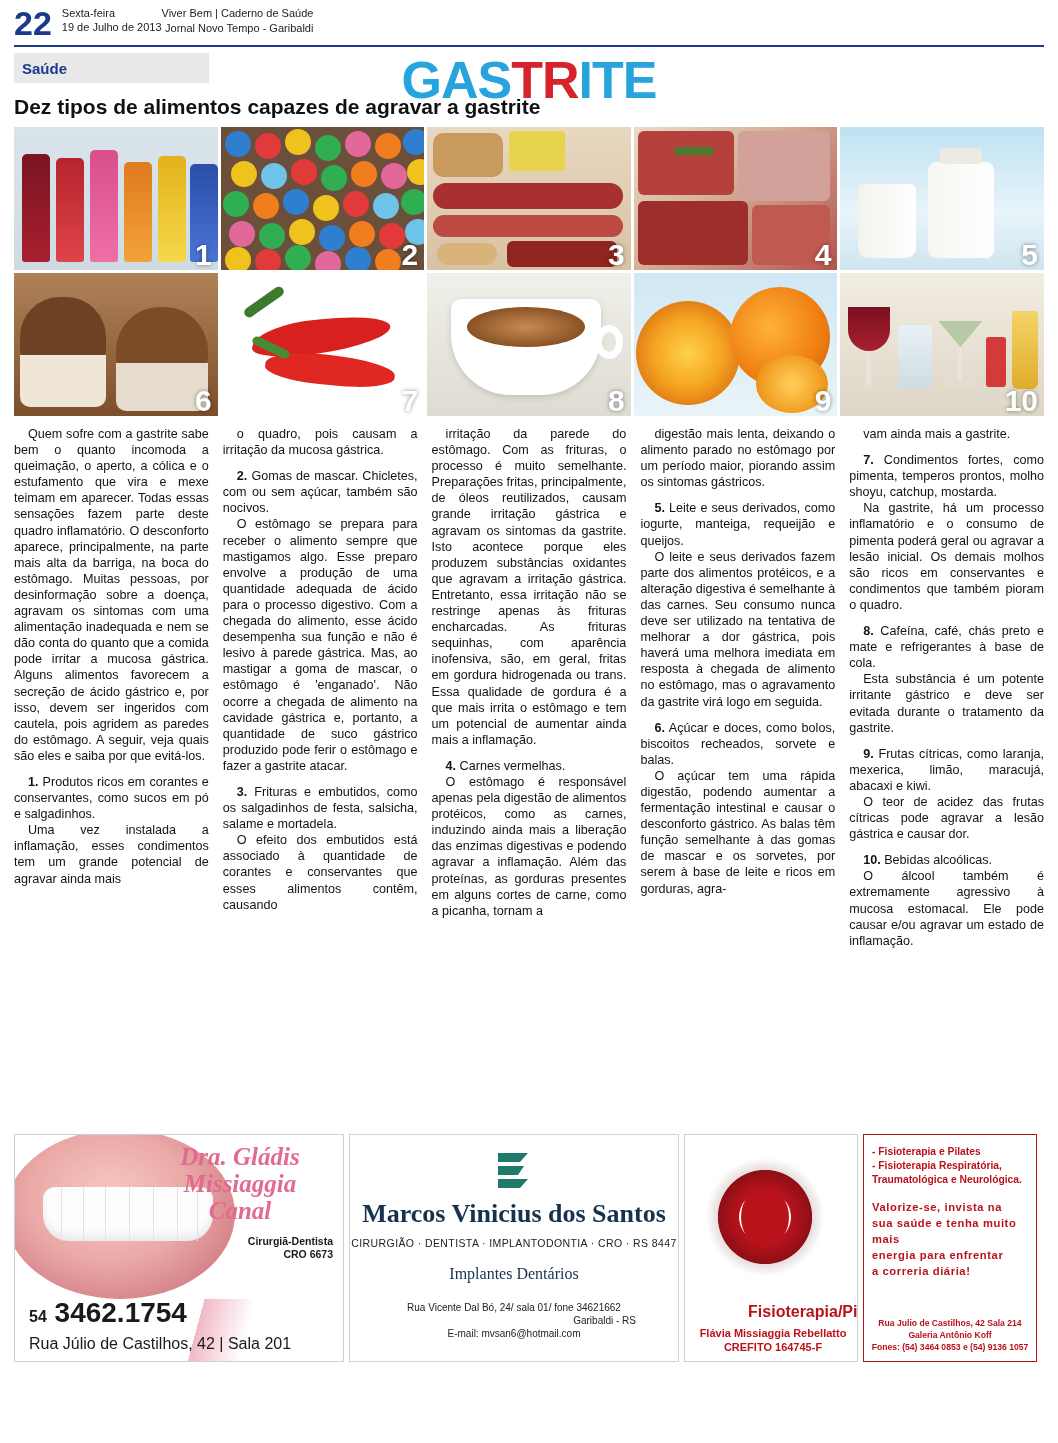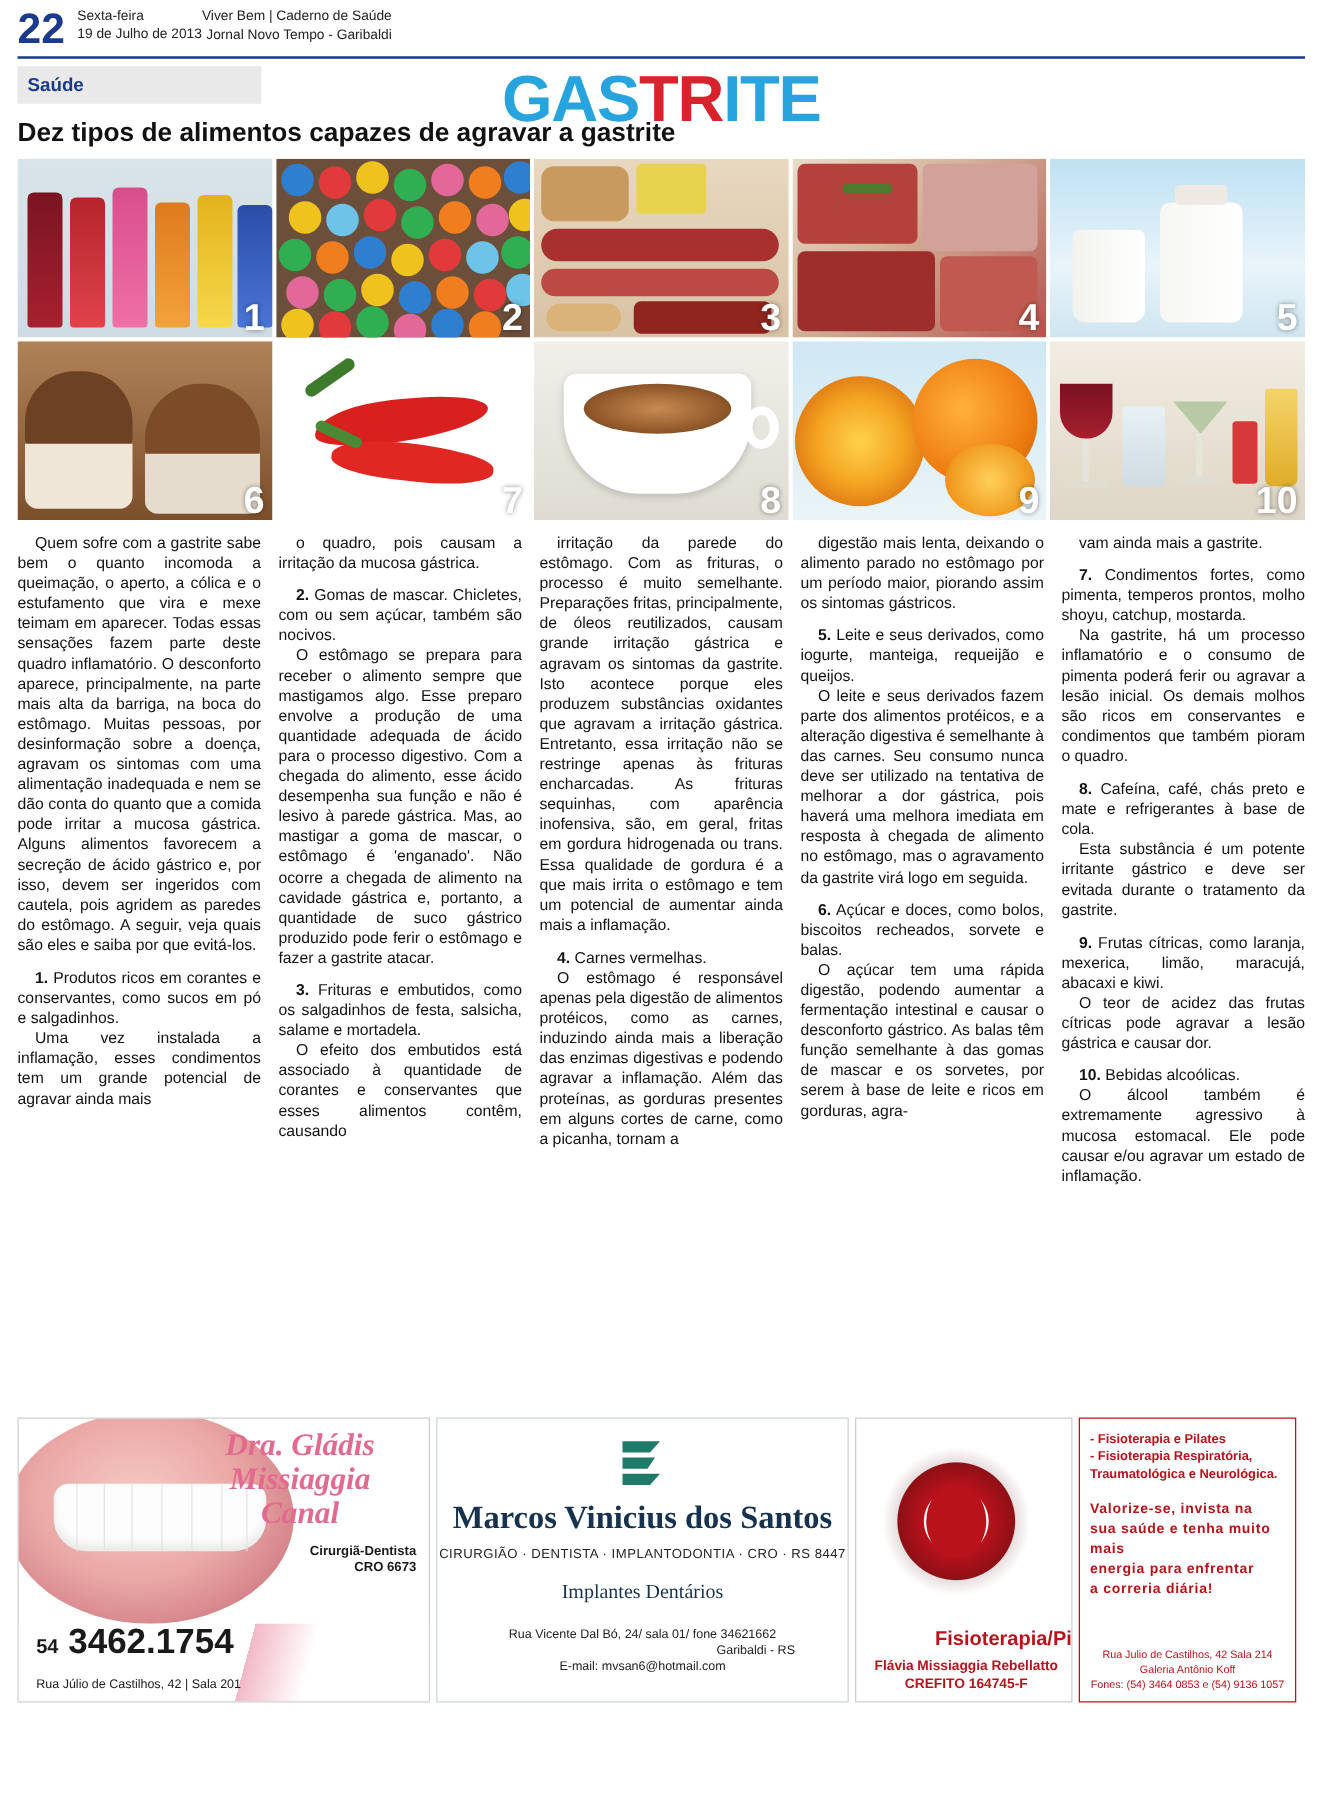--- a/index.html
+++ b/index.html
@@ -112,21 +112,21 @@
   }
   .ad1 .teeth span { position: absolute; top: 0; width: 1px; height: 100%; background: #e3e3e3; }
   .ad1 .name {
     position: absolute; right: 8px; top: 8px; width: 190px; text-align: center;
     color: #e26a8f; font-family: "Liberation Serif", serif; font-style: italic;
     font-weight: bold; font-size: 25px; line-height: 27px;
   }
   .ad1 .spec { position: absolute; right: 10px; top: 100px; width: 150px; text-align: right; font-size: 10.5px; font-weight: bold; line-height: 13px; }
   .ad1 .phone { position: absolute; left: 14px; bottom: 32px; font-size: 28px; font-weight: bold; }
   .ad1 .phone small { font-size: 16px; font-weight: bold; }
-  .ad1 .addr { position: absolute; left: 14px; bottom: 8px; font-size: 10px; margin-top: 26px; }
+  .ad1 .addr { position: absolute; left: 14px; bottom: 8px; font-size: 16px; margin-top: 26px; }
   .ad1 .swoosh { position: absolute; left: 0; bottom: 0; width: 100%; height: 62px; background: linear-gradient(105deg,#ffffff 55%, #f2b8c6 55%, #ffffff 70%); }
 
   
   .ad2 { background: #fff; border: 1px solid #cdd6cd; text-align: center; }
   .ad2 .logo { margin: 14px auto 6px; width: 40px; height: 44px; }
   .ad2 .t1 { font-family: "Liberation Serif", serif; font-weight: bold; font-size: 26px; color: #16324f; }
   .ad2 .t2 { font-size: 10.5px; letter-spacing: .4px; margin-top: 8px; color: #222; }
   .ad2 .t3 { font-family: "Liberation Serif", serif; font-size: 16px; margin-top: 16px; color: #16324f; }
   .ad2 .t4 { font-size: 10px; margin-top: 18px; line-height: 13px; color: #222; }
   .ad2 .t4 .r { display: block; text-align: right; padding-right: 42px; }
@@ -143,21 +143,21 @@
     border-radius: 50%; background: #b9121b;
   }
   .ad3 .l1 { position: absolute; left: 8px; bottom: 40px; width: 160px; text-align: center; color: #b9121b; font-weight: bold; font-size: 16px; margin-left: 48px; }
   .ad3 .l2 { position: absolute; left: 8px; bottom: 22px; width: 160px; text-align: center; color: #b9121b; font-weight: bold; font-size: 11px; }
   .ad3 .l3 { position: absolute; left: 8px; bottom: 8px; width: 160px; text-align: center; color: #b9121b; font-weight: bold; font-size: 11px; }
 
   
   .ad4 { background: #ffffff; border: 1px solid #b9121b; }
   .ad4 .bl { color: #b9121b; font-weight: bold; font-size: 10.3px; line-height: 14px; padding: 10px 8px 0 8px; }
   .ad4 .mid { color: #b9121b; font-weight: bold; font-size: 11.2px; line-height: 16px; padding: 12px 8px 0 8px; letter-spacing: .6px; }
-  .ad4 .foot { color: #b9121b; font-weight: normal; font-size: 8.6px; line-height: 12px; text-align: center; position: absolute; bottom: 8px; left: 0; right: 0; }
+  .ad4 .foot { color: #b9121b; font-weight: bold; font-size: 8.6px; line-height: 12px; text-align: center; position: absolute; bottom: 8px; left: 0; right: 0; }
 </style>
 </head>
 <body>
 
 <div class="page">
 
   <div class="masthead">
     <div class="mast-left">
       <div class="pagenum">22</div>
       <div class="mast-date">
@@ -341,21 +341,21 @@
     <div class="col">
       <p class="first">digestão mais lenta, deixando o alimento parado no estômago por um período maior, piorando assim os sintomas gástricos.</p>
       <p class="item"><span class="num-lead">5.</span> Leite e seus derivados, como iogurte, manteiga, requeijão e queijos.</p>
       <p class="cont">O leite e seus derivados fazem parte dos alimentos protéicos, e a alteração digestiva é semelhante à das carnes. Seu consumo nunca deve ser utilizado na tentativa de melhorar a dor gástrica, pois haverá uma melhora imediata em resposta à chegada de alimento no estômago, mas o agravamento da gastrite virá logo em seguida.</p>
       <p class="item"><span class="num-lead">6.</span> Açúcar e doces, como bolos, biscoitos recheados, sorvete e balas.</p>
       <p class="cont">O açúcar tem uma rápida digestão, podendo aumentar a fermentação intestinal e causar o desconforto gástrico. As balas têm função semelhante à das gomas de mascar e os sorvetes, por serem à base de leite e ricos em gorduras, agra-</p>
     </div>
     <div class="col">
       <p class="first">vam ainda mais a gastrite.</p>
       <p class="item"><span class="num-lead">7.</span> Condimentos fortes, como pimenta, temperos prontos, molho shoyu, catchup, mostarda.</p>
-      <p class="cont">Na gastrite, há um processo inflamatório e o consumo de pimenta poderá ferir ou agravar a lesão inicial. Os demais molhos são ricos em conservantes e condimentos que também pioram o quadro.</p>
+      <p class="cont">Na gastrite, há um processo inflamatório e o consumo de pimenta poderá geral ou agravar a lesão inicial. Os demais molhos são ricos em conservantes e condimentos que também pioram o quadro.</p>
       <p class="item"><span class="num-lead">8.</span> Cafeína, café, chás preto e mate e refrigerantes à base de cola.</p>
       <p class="cont">Esta substância é um potente irritante gástrico e deve ser evitada durante o tratamento da gastrite.</p>
       <p class="item"><span class="num-lead">9.</span> Frutas cítricas, como laranja, mexerica, limão, maracujá, abacaxi e kiwi.</p>
       <p class="cont">O teor de acidez das frutas cítricas pode agravar a lesão gástrica e causar dor.</p>
       <p class="item"><span class="num-lead">10.</span> Bebidas alcoólicas.</p>
       <p class="cont">O álcool também é extremamente agressivo à mucosa estomacal. Ele pode causar e/ou agravar um estado de inflamação.</p>
     </div>
   </div>
 
   <div class="ads">

